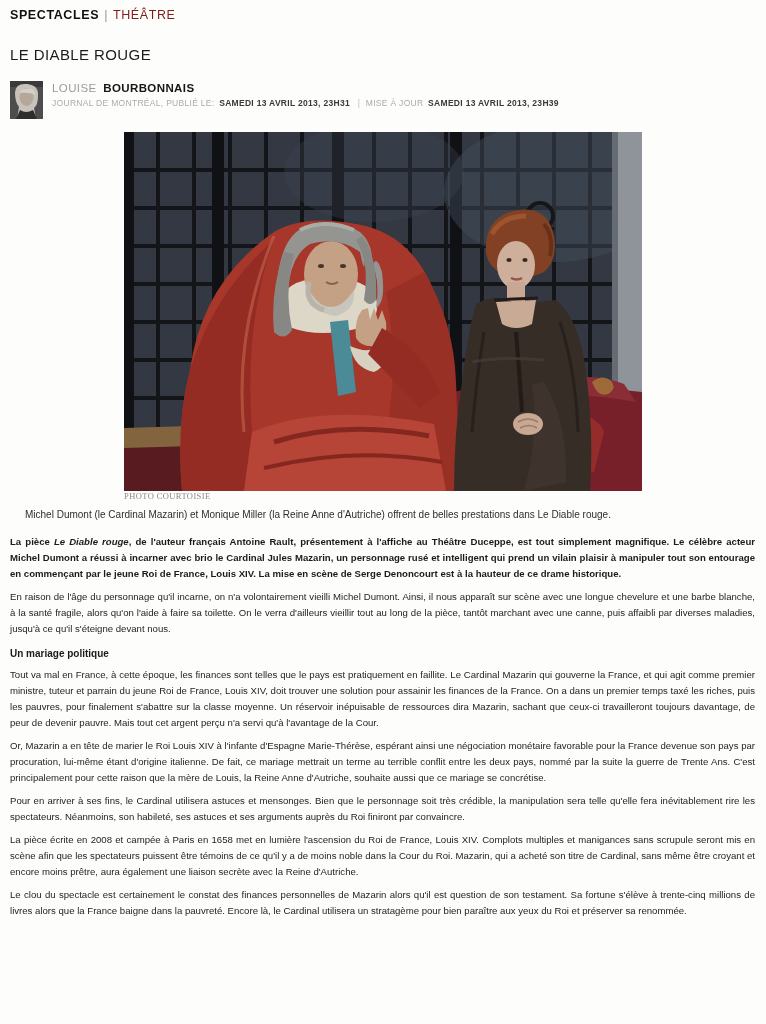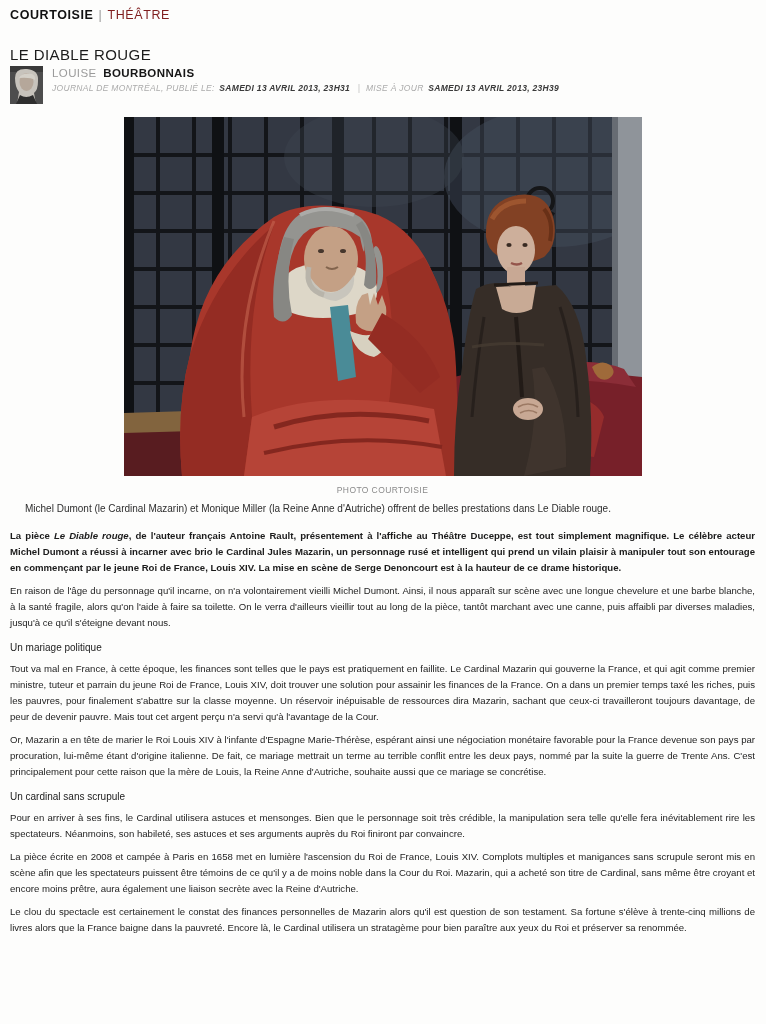--- a/index.html
+++ b/index.html
@@ -20,56 +20,56 @@
 
   
   .kicker{margin-top:24px;font-size:15px;color:#1c1c1c;letter-spacing:.4px;}
   .headline{
     margin:3px 0 0 -1px;
     font-size:33px;font-weight:700;letter-spacing:-1px;
     color:#141414;line-height:1.05;
   }
 
   
-  .byline{margin-top:3px;display:flex;align-items:flex-start;}
+  .byline{margin-top:18px;display:flex;align-items:flex-start;}
   .avatar{width:33px;height:38px;flex:0 0 auto;background:#666;overflow:hidden;}
   .byline-text{margin-left:9px;padding-top:1px;}
   .author{font-size:11.5px;letter-spacing:.4px;}
   .author .first{color:#9b9b9b;}
   .author .last{color:#161616;font-weight:700;margin-left:3px;}
-  .meta{margin-top:4px;font-size:8.5px;letter-spacing:.3px;color:#ababab;font-style:italic;}
+  .meta{margin-top:4px;font-size:8.5px;letter-spacing:.3px;color:#ababab;}
   .meta .strong{color:#3a3a3a;font-weight:700;margin:0 2px;}
   .meta .pipe{color:#c0c0c0;margin:0 3px;}
 
   
   .photo-wrap{width:518px;margin:13px auto 0 auto;}
   .photo{width:518px;height:359px;display:block;background:#23262c;}
-  .credit{margin-top:9px;text-align:center;font-size:8.5px;letter-spacing:.4px;color:#8a8a8a;padding-right:1px;}
+  .credit{text-align:left;font-size:8.5px;letter-spacing:.4px;color:#8a8a8a;padding-right:1px;font-family:Liberation Serif, serif;}
   .caption{margin:8px 0 0 15px;font-size:10px;color:#2e2e2e;}
 
   
   .article{margin-top:14px;}
   .article p{
     font-size:9.6px;line-height:16px;margin:0 1px 7px 0;
     text-align:justify;color:#242424;
   }
   .article p.lead{font-weight:700;color:#1b1b1b;}
   .article p .it{font-style:italic;}
   .article h3{
-    font-size:10px;font-weight:400;color:#1b1b1b;
+    font-size:10px;font-weight:700;color:#1b1b1b;
     margin:11px 0 8px 0;
   }
 </style>
 </head>
 <body>
 
 <div class="page">
 
   <div class="masthead">
-    <span class="section">COURTOISIE</span><span class="sep">|</span><span class="subsection">THÉÂTRE</span>
+    <span class="section">SPECTACLES</span><span class="sep">|</span><span class="subsection">THÉÂTRE</span>
   </div>
 
   <div class="kicker">LE DIABLE ROUGE</div>
 
 
   <div class="byline">
     <div class="avatar">
       <svg width="33" height="38" viewBox="0 0 33 38">
         <rect width="33" height="38" fill="#4d4d4d"></rect>
         <rect x="0" y="0" width="33" height="6" fill="#3a3a3a"></rect>
@@ -211,19 +211,18 @@
   </div>
 
   <div class="caption">Michel Dumont (le Cardinal Mazarin) et Monique Miller (la Reine Anne d'Autriche) offrent de belles prestations dans Le Diable rouge.</div>
 
   <div class="article">
       <p class="lead"><span>La pièce </span><span class="it">Le Diable rouge</span><span>, de l'auteur français Antoine Rault, présentement à l'affiche au Théâtre Duceppe, est tout simplement magnifique. Le célèbre acteur Michel Dumont a réussi à incarner avec brio le Cardinal Jules Mazarin, un personnage rusé et intelligent qui prend un vilain plaisir à manipuler tout son entourage en commençant par le jeune Roi de France, Louis XIV. La mise en scène de Serge Denoncourt est à la hauteur de ce drame historique.</span></p>
       <p><span>En raison de l'âge du personnage qu'il incarne, on n'a volontairement vieilli Michel Dumont. Ainsi, il nous apparaît sur scène avec une longue chevelure et une barbe blanche, à la santé fragile, alors qu'on l'aide à faire sa toilette. On le verra d'ailleurs vieillir tout au long de la pièce, tantôt marchant avec une canne, puis affaibli par diverses maladies, jusqu'à ce qu'il s'éteigne devant nous.</span></p>
       <h3><span>Un mariage politique</span></h3>
       <p><span>Tout va mal en France, à cette époque, les finances sont telles que le pays est pratiquement en faillite. Le Cardinal Mazarin qui gouverne la France, et qui agit comme premier ministre, tuteur et parrain du jeune Roi de France, Louis XIV, doit trouver une solution pour assainir les finances de la France. On a dans un premier temps taxé les riches, puis les pauvres, pour finalement s'abattre sur la classe moyenne. Un réservoir inépuisable de ressources dira Mazarin, sachant que ceux-ci travailleront toujours davantage, de peur de devenir pauvre. Mais tout cet argent perçu n'a servi qu'à l'avantage de la Cour.</span></p>
       <p><span>Or, Mazarin a en tête de marier le Roi Louis XIV à l'infante d'Espagne Marie-Thérèse, espérant ainsi une négociation monétaire favorable pour la France devenue son pays par procuration, lui-même étant d'origine italienne. De fait, ce mariage mettrait un terme au terrible conflit entre les deux pays, nommé par la suite la guerre de Trente Ans. C'est principalement pour cette raison que la mère de Louis, la Reine Anne d'Autriche, souhaite aussi que ce mariage se concrétise.</span></p>
-      <h3><span>Un cardinal sans scrupule</span></h3>
       <p><span>Pour en arriver à ses fins, le Cardinal utilisera astuces et mensonges. Bien que le personnage soit très crédible, la manipulation sera telle qu'elle fera inévitablement rire les spectateurs. Néanmoins, son habileté, ses astuces et ses arguments auprès du Roi finiront par convaincre.</span></p>
       <p><span>La pièce écrite en 2008 et campée à Paris en 1658 met en lumière l'ascension du Roi de France, Louis XIV. Complots multiples et manigances sans scrupule seront mis en scène afin que les spectateurs puissent être témoins de ce qu'il y a de moins noble dans la Cour du Roi. Mazarin, qui a acheté son titre de Cardinal, sans même être croyant et encore moins prêtre, aura également une liaison secrète avec la Reine d'Autriche.</span></p>
       <p><span>Le clou du spectacle est certainement le constat des finances personnelles de Mazarin alors qu'il est question de son testament. Sa fortune s'élève à trente-cinq millions de livres alors que la France baigne dans la pauvreté. Encore là, le Cardinal utilisera un stratagème pour bien paraître aux yeux du Roi et préserver sa renommée.</span></p>
     </div>
 
 </div>
 
 </body></html>

